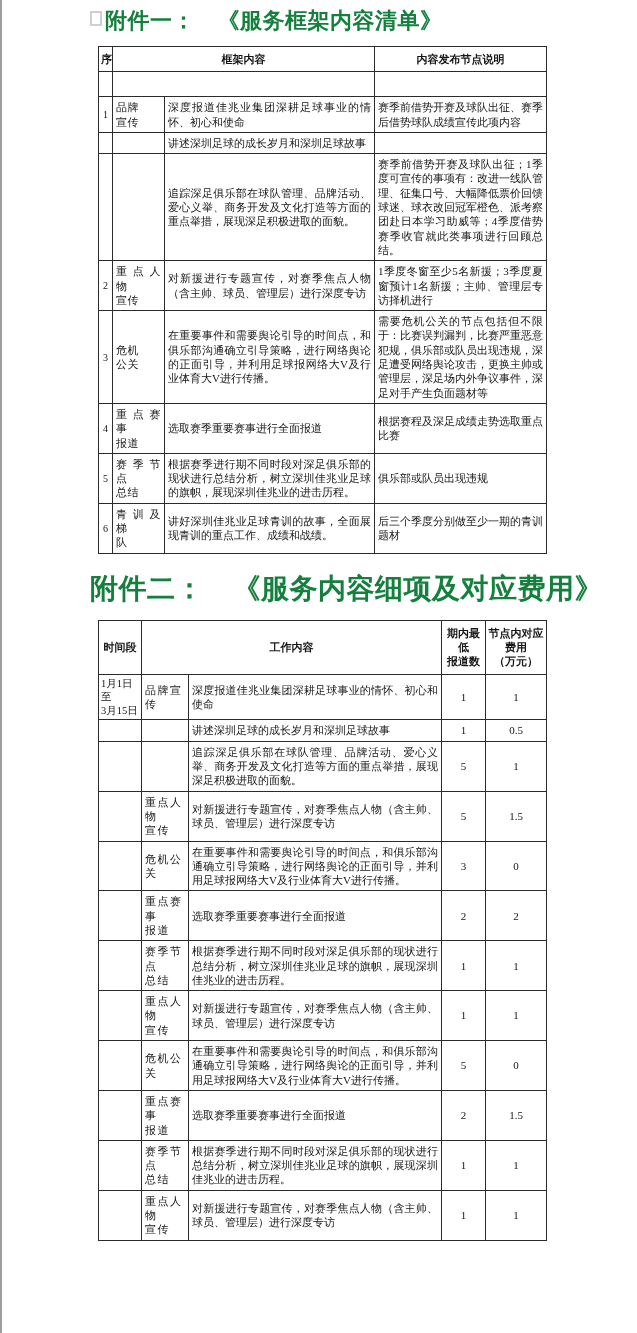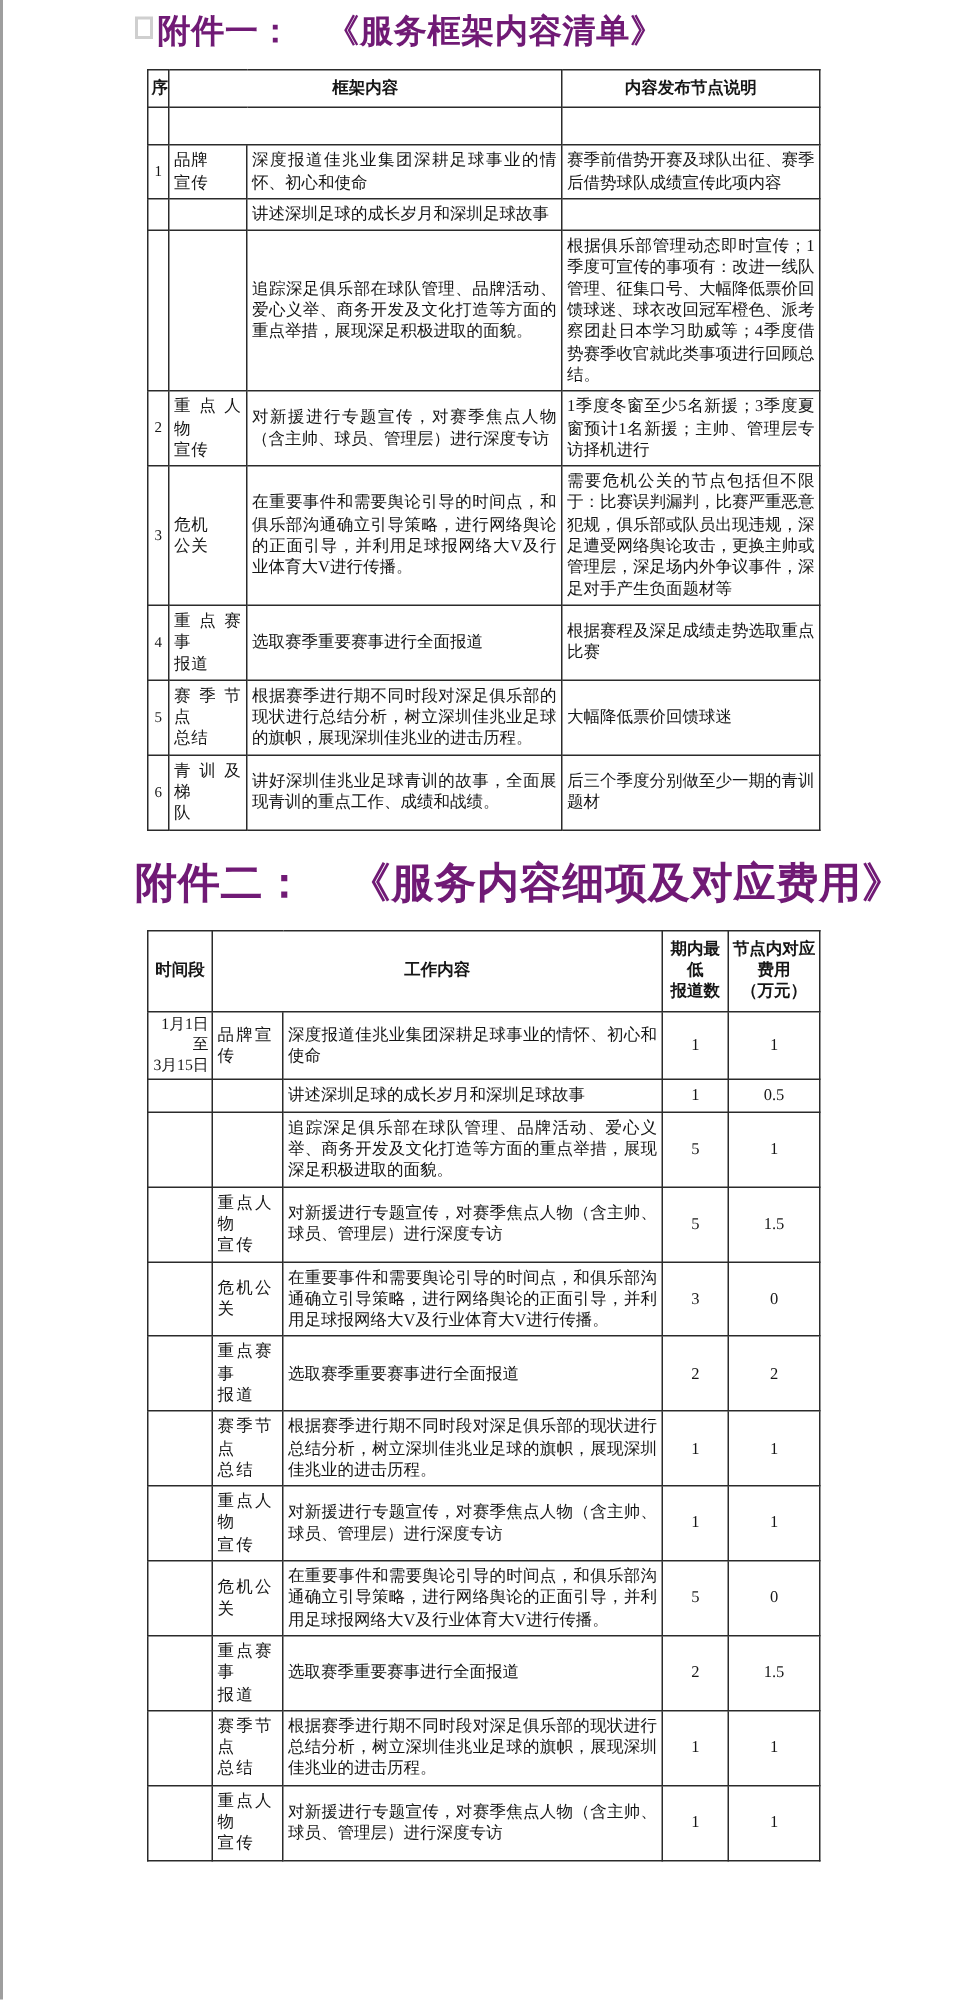--- a/index.html
+++ b/index.html
@@ -10,21 +10,21 @@
     overflow: hidden;
     border-left: 2px solid #9e9e9e;
     font-family: "Liberation Serif", "DejaVu Serif", serif;
     color: #161616;
   }
   .page { padding: 6px 0 0 88px; }
 
   .att-title {
     font-family: "Liberation Sans", "DejaVu Sans", sans-serif;
     font-weight: 700;
-    color: #701a75;
+    color: #15803d;
     margin: 0 0 10px 0;
     white-space: nowrap;
   }
   .att-title.t1size { font-size: 22px; letter-spacing: 0.5px; }
   .att-title.t2size { font-size: 28px; letter-spacing: 0.5px; margin-top: 16px; }
 
   .sq {
     display: inline-block;
     width: 12px; height: 15px;
     border: 2px solid #cfcfcf;
@@ -52,21 +52,21 @@
     text-align: center;
     padding: 5px 2px;
   }
   .seq   { text-align: center; padding: 0 1px; font-size: 10px; }
   .cat   { text-align: justify; white-space: pre-line; }
   .t1 .cat { letter-spacing: 0.5px; }
   .t2 .cat { letter-spacing: 1.5px; }
   .content { text-align: justify; margin-left: 48px; }
   .node    { text-align: justify; }
   .num     { text-align: center; }
-  .period  { font-size: 10.5px; white-space: pre-line; padding: 2px 2px; text-align: right; }
+  .period  { font-size: 10.5px; white-space: pre-line; padding: 2px 2px; text-align: left; }
   .prewrap { white-space: pre-line; margin-left: 18px; }
   .empty-row td { height: 25px; }
   .t2 { margin-top: 12px; }
 </style>
 </head>
 <body>
 
 <div class="page">
 
   <h1 class="att-title t1size"><span class="sq"></span><span>附件一：　《服务框架内容清单》</span></h1>
@@ -99,21 +99,21 @@
     <tr>
       <td class="seq"></td>
       <td class="cat"></td>
       <td class="content">讲述深圳足球的成长岁月和深圳足球故事</td>
       <td class="node"></td>
     </tr>
     <tr>
       <td class="seq"></td>
       <td class="cat"></td>
       <td class="content">追踪深足俱乐部在球队管理、品牌活动、爱心义举、商务开发及文化打造等方面的重点举措，展现深足积极进取的面貌。</td>
-      <td class="node">根据俱乐部管理动态即时宣传；1季度可宣传的事项有：改进一线队管理、征集口号、大幅降低票价回馈球迷、球衣改回冠军橙色、派考察团赴日本学习助威等；4季度借势赛季收官就此类事项进行回顾总结。</td>
+      <td class="node">赛季前借势开赛及球队出征；1季度可宣传的事项有：改进一线队管理、征集口号、大幅降低票价回馈球迷、球衣改回冠军橙色、派考察团赴日本学习助威等；4季度借势赛季收官就此类事项进行回顾总结。</td>
     </tr>
     <tr>
       <td class="seq">2</td>
       <td class="cat">重点人物
 宣传</td>
       <td class="content">对新援进行专题宣传，对赛季焦点人物（含主帅、球员、管理层）进行深度专访</td>
       <td class="node">1季度冬窗至少5名新援；3季度夏窗预计1名新援；主帅、管理层专访择机进行</td>
     </tr>
     <tr>
       <td class="seq">3</td>
@@ -127,21 +127,21 @@
       <td class="cat">重点赛事
 报道</td>
       <td class="content">选取赛季重要赛事进行全面报道</td>
       <td class="node">根据赛程及深足成绩走势选取重点比赛</td>
     </tr>
     <tr>
       <td class="seq">5</td>
       <td class="cat">赛季节点
 总结</td>
       <td class="content">根据赛季进行期不同时段对深足俱乐部的现状进行总结分析，树立深圳佳兆业足球的旗帜，展现深圳佳兆业的进击历程。</td>
-      <td class="node">大幅降低票价回馈球迷</td>
+      <td class="node">俱乐部或队员出现违规</td>
     </tr>
     <tr>
       <td class="seq">6</td>
       <td class="cat">青训及梯
 队</td>
       <td class="content">讲好深圳佳兆业足球青训的故事，全面展现青训的重点工作、成绩和战绩。</td>
       <td class="node">后三个季度分别做至少一期的青训题材</td>
     </tr>
   </tbody>
     </table>

